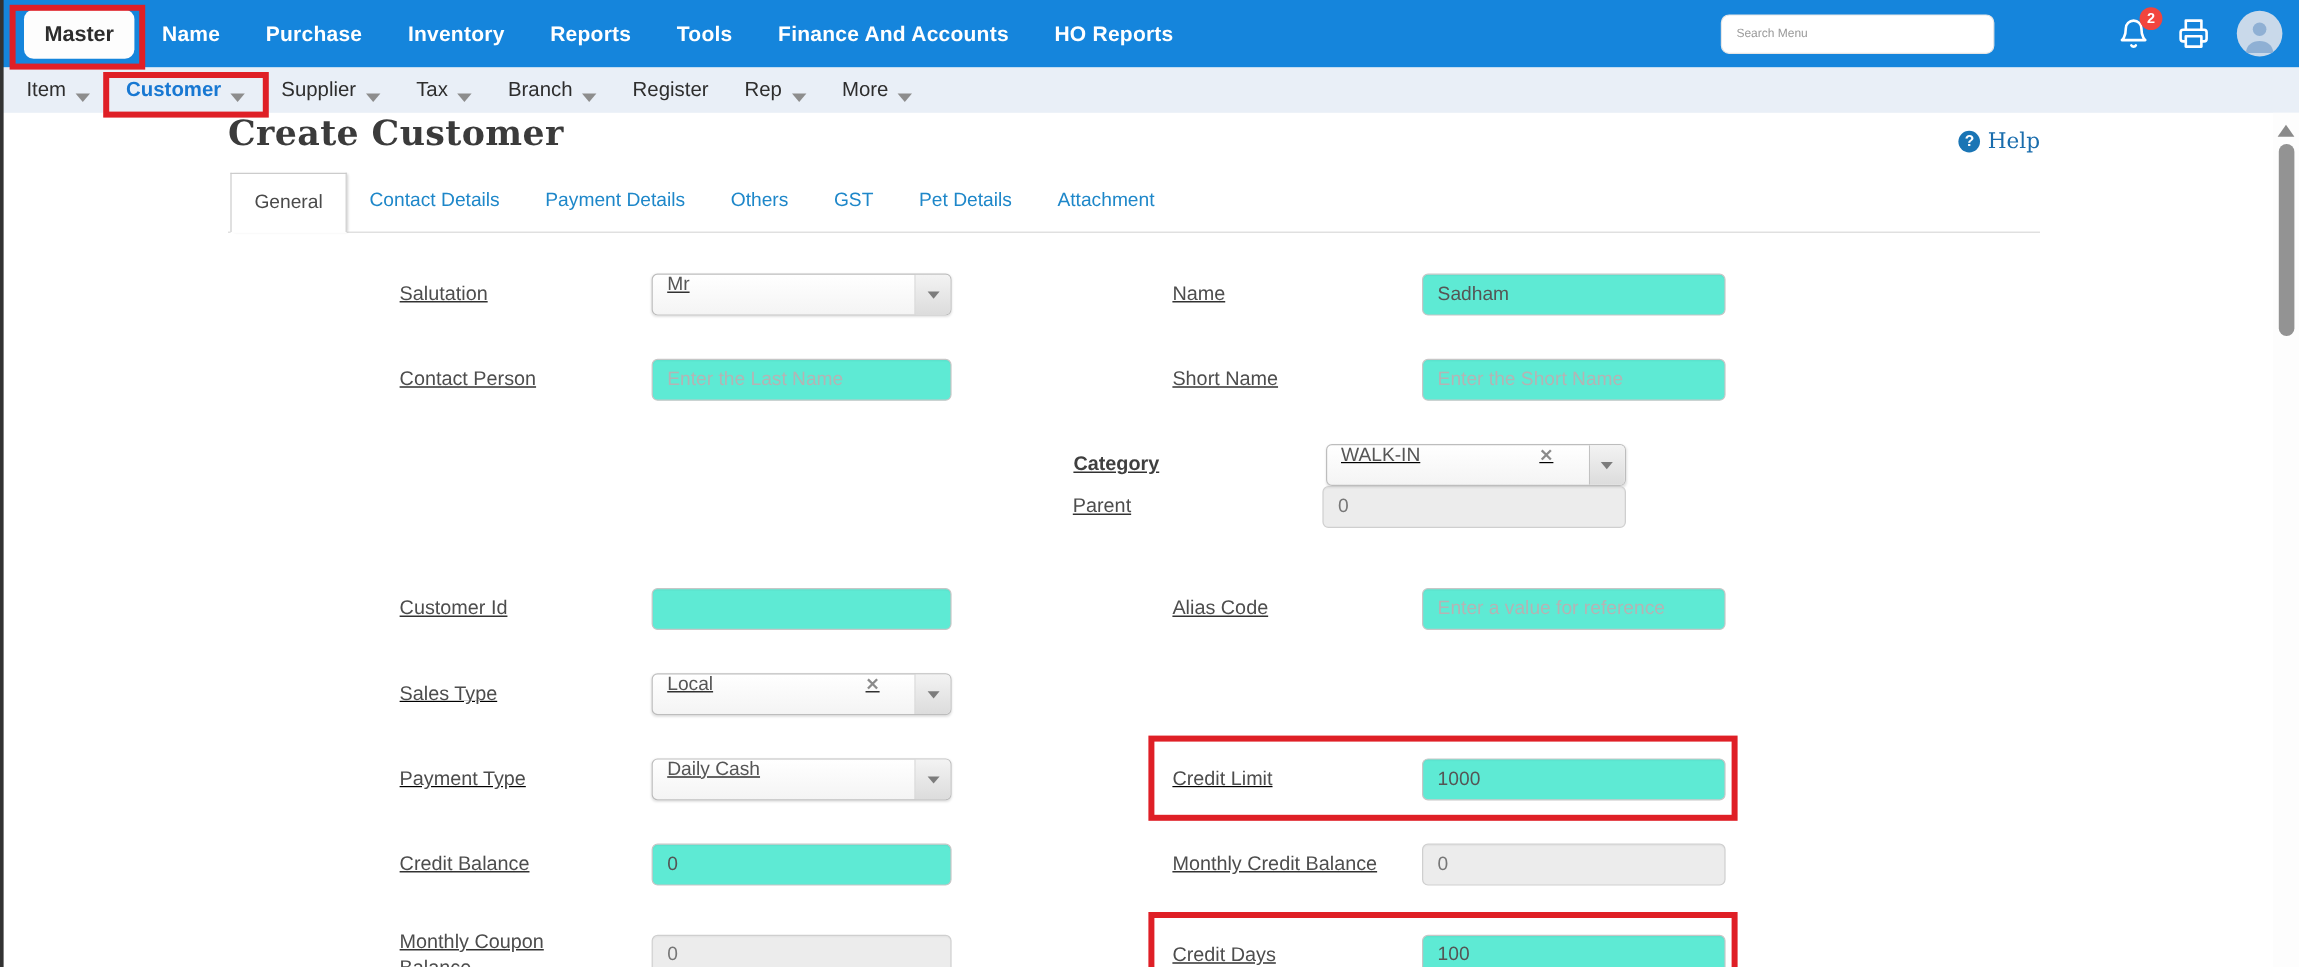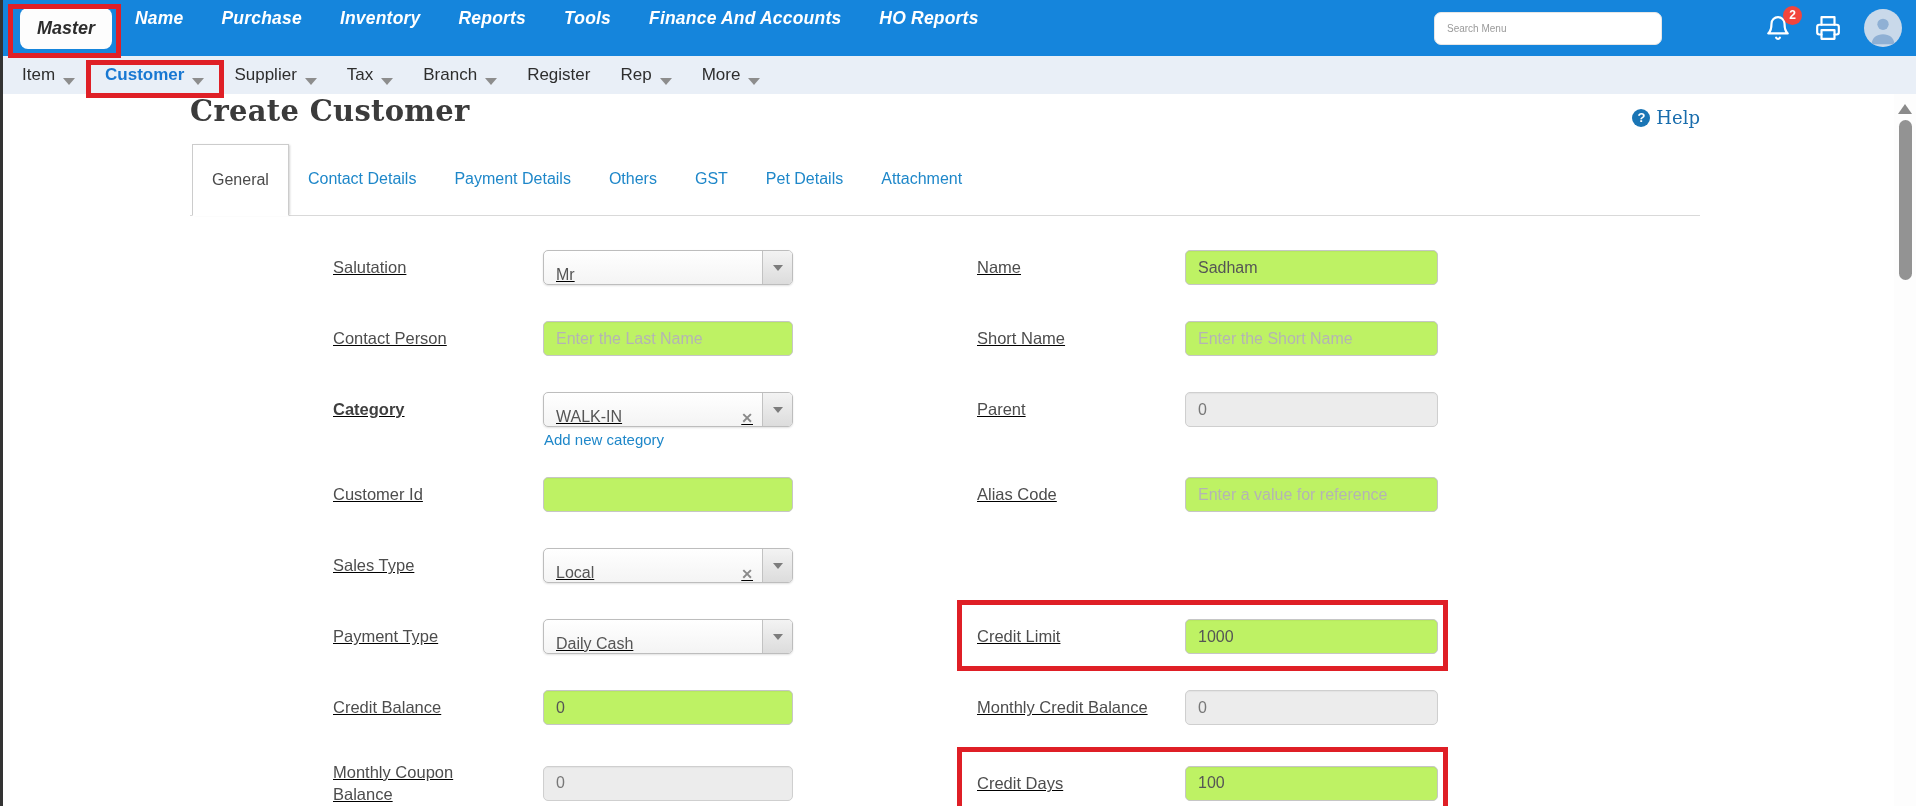--- a/index.html
+++ b/index.html
@@ -7,21 +7,21 @@
     --label:#4d4d4d; --inputtext:#555; --border:#c6c6c6;
   }
   *{box-sizing:border-box; margin:0; padding:0;}
   html,body{width:1916px; height:806px; overflow:hidden;}
   body{font-family:"Liberation Sans", sans-serif; background:#fff; position:relative;}
 
   .edge-left{position:absolute; left:0; top:0; bottom:0; width:3px; background:#333; z-index:60;}
 
   
   .topbar{height:56px; background:var(--blue); display:flex; align-items:center; padding:0 14px 0 20px; position:relative; z-index:10;}
-  .main-nav{display:flex; align-items:flex-start;font-style:italic;}
+  .main-nav{display:flex; align-items:center;}
   .master-tab{background:#fdfdfd; color:#2d2d2d; font-weight:bold; font-size:18px; padding:10px 17px; border-radius:8px; position:relative; margin-right:4px; cursor:pointer;}
   .master-tab::after{content:""; position:absolute; top:-4px; left:-12px; right:-9px; bottom:-9px; border:5px solid var(--red); pointer-events:none;}
   .nav-item{color:#fff; font-weight:bold; font-size:17.5px; margin:0 19px; letter-spacing:.2px; cursor:pointer; white-space:nowrap;}
   .topbar-right{margin-left:auto; display:flex; align-items:center; gap:22px;}
   .search-input{width:228px; height:33px; border-radius:7px; border:1px solid #e6e6e6; padding:0 12px; font-size:10px; color:#444; outline:none; margin-right:80px; font-family:Liberation Sans, sans-serif;}
   .search-input::placeholder{color:#9a9a9a;}
   .icon-btn{position:relative; width:28px; height:28px; display:flex; align-items:center; justify-content:center; cursor:pointer;}
   .badge{position:absolute; top:-8px; right:-10px; background:#f2453d; color:#fff; font-size:12px; font-weight:bold; min-width:19px; height:19px; border-radius:10px; line-height:19px; text-align:center; padding:0 3px;}
   .avatar{width:38px; height:38px; border-radius:50%; background:#c9d9ea; display:flex; align-items:flex-end; justify-content:center; overflow:hidden; cursor:pointer;}
 
@@ -33,42 +33,42 @@
   .caret{width:0; height:0; border-left:6px solid transparent; border-right:6px solid transparent; border-top:7px solid #8d8d8d; display:inline-block;}
 
   
   .content{padding-left:190px; position:relative;}
   .page-head{display:flex; justify-content:space-between; align-items:flex-end; width:1510px; }
   .page-title{font-family:"DejaVu Serif", serif; font-size:29px; font-weight:600; color:#3b3b3b; letter-spacing:.3px;}
   .help-link{display:flex; align-items:center; gap:6px; color:#1a6dad; font-family:"DejaVu Serif", serif; font-size:18px; cursor:pointer;}
   .help-icon{width:18px; height:18px; border-radius:50%; background:#1a75b5; color:#fff; font-size:13px; font-weight:bold; display:flex; align-items:center; justify-content:center; font-family:"Liberation Sans",sans-serif;}
 
   .tab-bar{margin-top:16px; width:1510px; border-bottom:1px solid #d9d9d9; display:flex; padding-left:2px;}
-  .tab{font-size:16px; color:var(--accent); padding:26px 19px; cursor:pointer; white-space:nowrap;}
+  .tab{font-size:16px; color:var(--accent); padding:15px 19px; cursor:pointer; white-space:nowrap;}
   .tab.active{color:#4a4a4a; background:#fff; border:1px solid #ccc; border-bottom:1px solid #fff; margin-bottom:-1px; box-shadow:2px 0 2px -1px rgba(0,0,0,.18);}
 
   
   .form{margin-top:34px;text-decoration:underline;}
   .frow{display:flex; align-items:center; margin-left:143px; margin-bottom:36px;}
-  .frow.gap-lg{margin-bottom:50px;}
+  .frow.gap-lg{margin-bottom:50px;flex-direction:column;}
   .pair{display:flex; align-items:center; position:relative;}
   .flabel{font-size:16.5px; color:var(--label); line-height:1.35;}
   .flabel.bold{font-weight:bold; color:#3f3f3f;}
   .lpair .flabel{width:210px; padding-right:40px;}
   .rpair .flabel{width:208px; padding-right:12px;}
   .fcontrol{position:relative;}
   .lpair .fcontrol{width:250px;}
   .rpair .fcontrol{width:253px;}
   .spacer{width:184px;}
 
-  input.txt{width:100%; height:35px; border:1px solid var(--border); border-radius:5px; padding:0 12px; font-size:16px; color:var(--inputtext); box-shadow:inset 0 1px 1px rgba(0,0,0,.04); outline:none; font-family:"Liberation Sans",sans-serif; background:#bef264;}
+  input.txt{width:100%; height:35px; border:1px solid var(--border); border-radius:5px; padding:0 12px; font-size:16px; color:var(--inputtext); box-shadow:inset 0 1px 1px rgba(0,0,0,.04); outline:none; font-family:"Liberation Sans",sans-serif; background:#5eead4;}
   input.txt::placeholder{color:#b4b4b4;}
   input.txt:disabled{background:#ececec; color:#777; border-color:#cfcfcf;}
 
-  .select{height:35px; border:1px solid #bdbdbd; border-radius:5px; display:flex; align-items:flex-end; background:linear-gradient(#fff,#f4f4f4); box-shadow:0 1px 2px rgba(0,0,0,.12); cursor:pointer;}
+  .select{height:35px; border:1px solid #bdbdbd; border-radius:5px; display:flex; align-items:flex-start; background:linear-gradient(#fff,#f4f4f4); box-shadow:0 1px 2px rgba(0,0,0,.12); cursor:pointer;gap:20px;}
   .select .val{flex:1; padding-left:12px; font-size:16px; color:var(--inputtext); white-space:nowrap; overflow:hidden;}
   .select .clear{color:#8a8a8a; font-size:14px; font-weight:bold; padding:0 9px;}
   .select .caret-btn{width:30px; align-self:stretch; border-left:1px solid #c2c2c2; background:linear-gradient(#f3f3f3,#dcdcdc); border-radius:0 4px 4px 0; display:flex; align-items:center; justify-content:center;}
   .select .caret{border-left:5px solid transparent; border-right:5px solid transparent; border-top:6px solid #7c7c7c;}
 
   .field-link{position:absolute; top:39px; left:1px; font-size:15px; color:var(--accent); white-space:nowrap; cursor:pointer; text-decoration:none;}
 
   .rpair.highlight::before{content:""; position:absolute; top:-19px; bottom:-17px; left:-20px; right:-10px; border:5px solid var(--red); pointer-events:none;}
 
   

